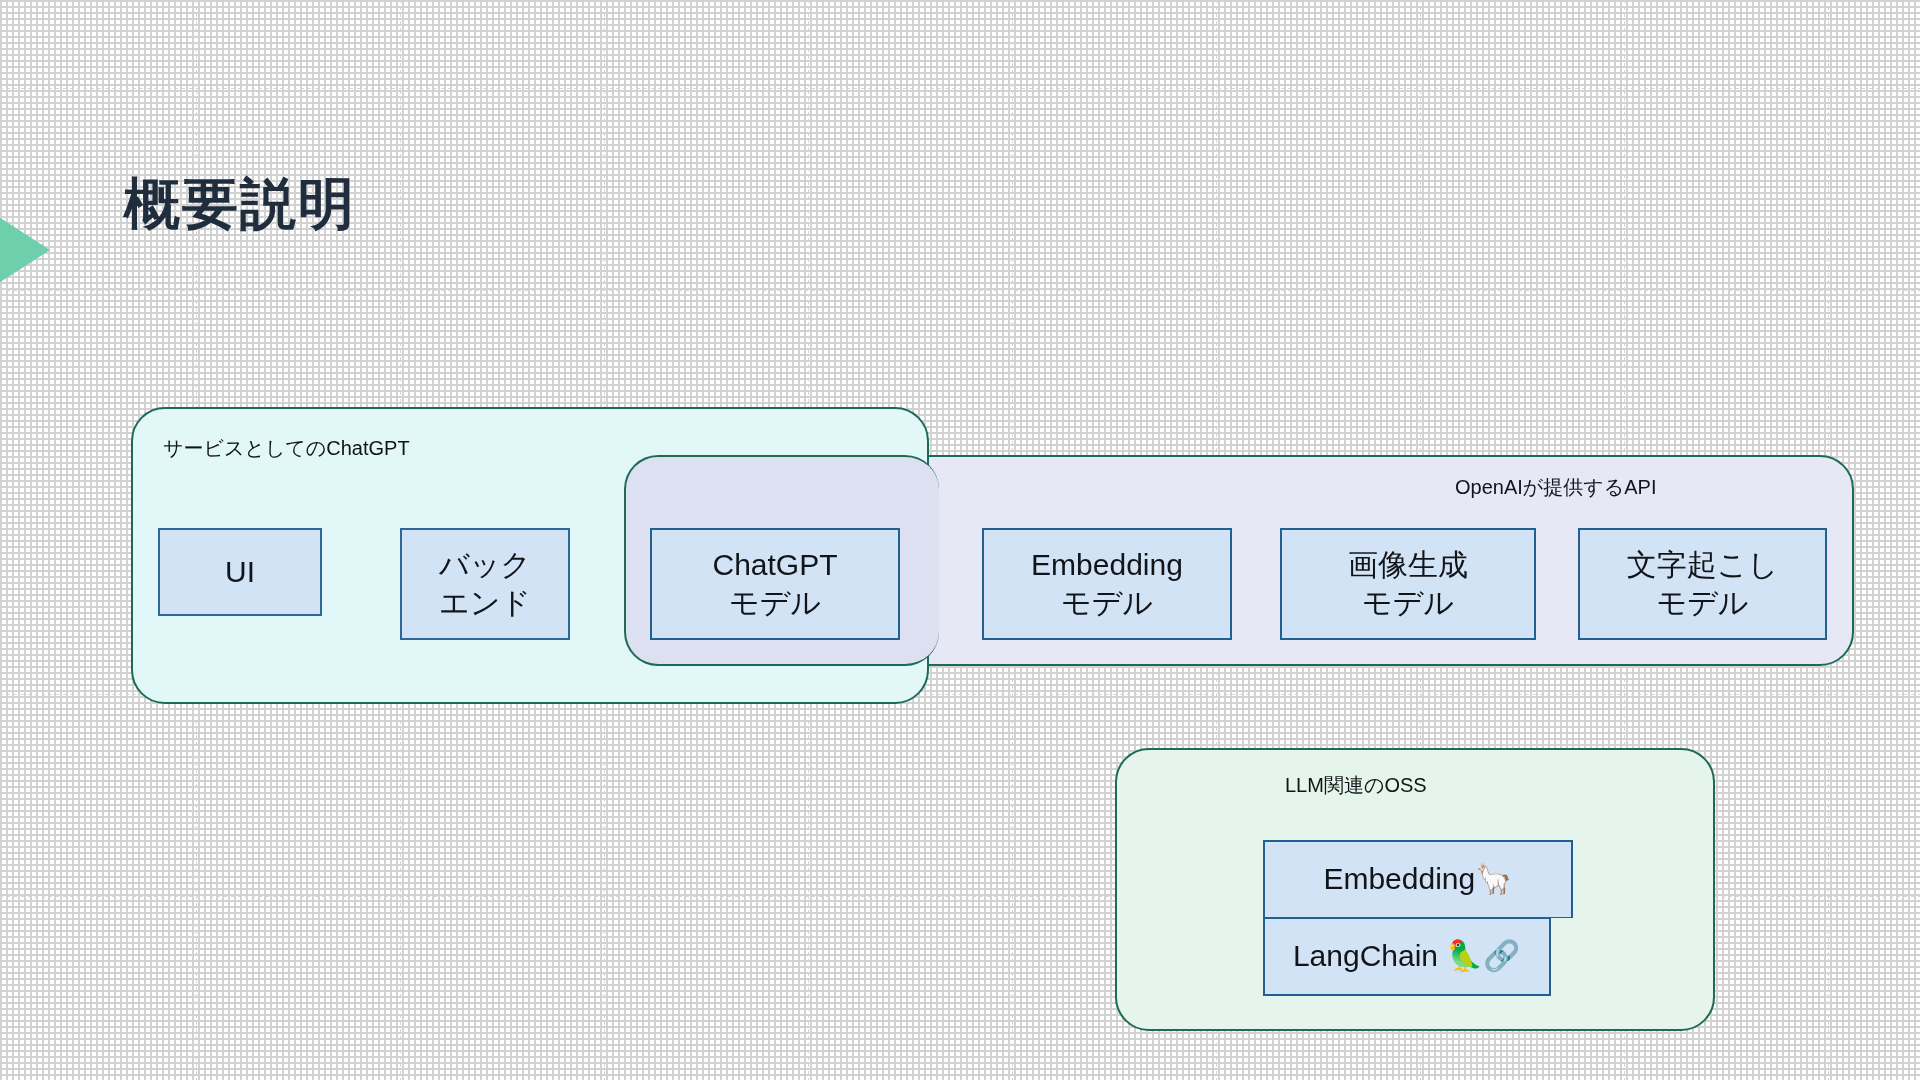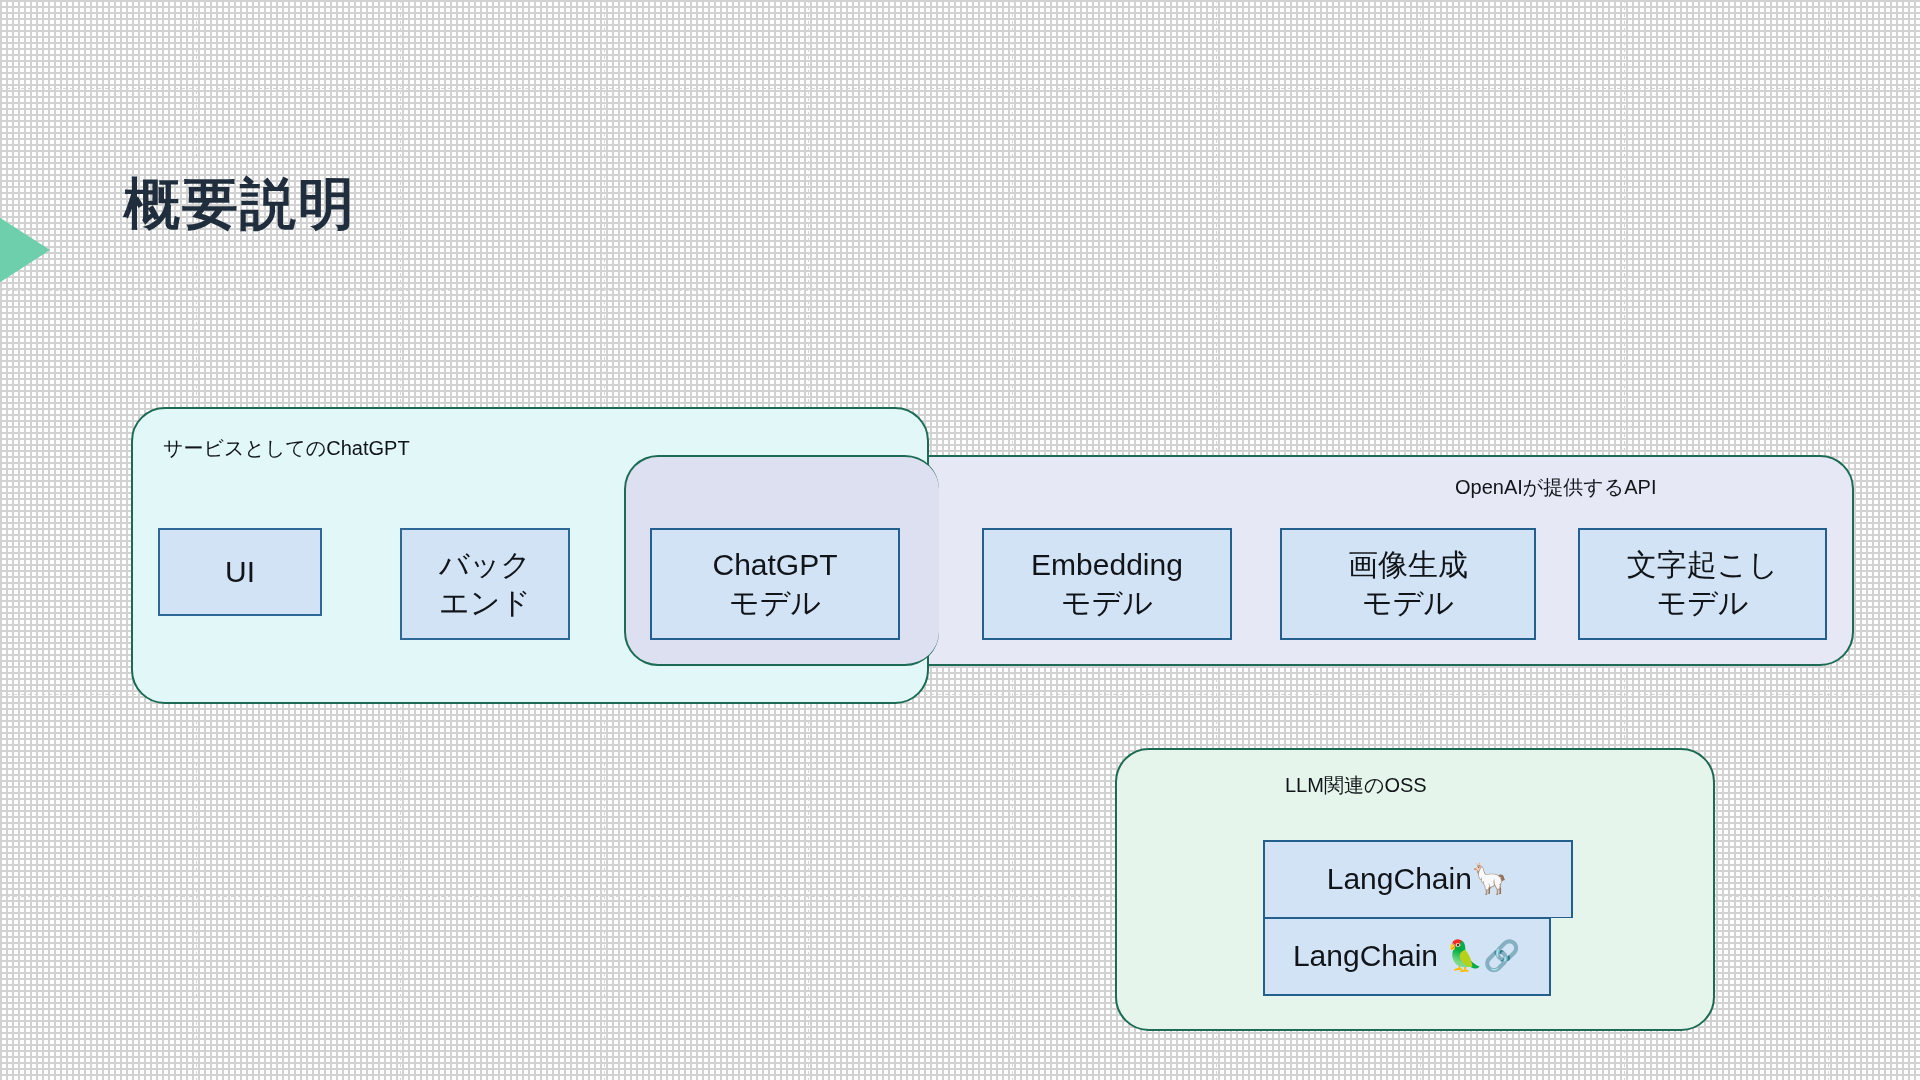--- a/index.html
+++ b/index.html
@@ -221,16 +221,16 @@
   <div id="box-embedding" class="item-box emph">Embedding
 モデル</div>
   <div id="box-image" class="item-box emph">画像生成
 モデル</div>
   <div id="box-transcribe" class="item-box emph">文字起こし
 モデル</div>
 
   <div id="oss-container" class="group-box"></div>
   <div id="oss-label" class="group-label">LLM関連のOSS</div>
 
-  <div id="box-llamaindex" class="item-box emph">LangChain🦙</div>
+  <div id="box-llamaindex" class="item-box emph">Embedding🦙</div>
   <div id="box-langchain" class="item-box emph">LangChain 🦜🔗</div>
 
 </div>
 
 </body></html>

